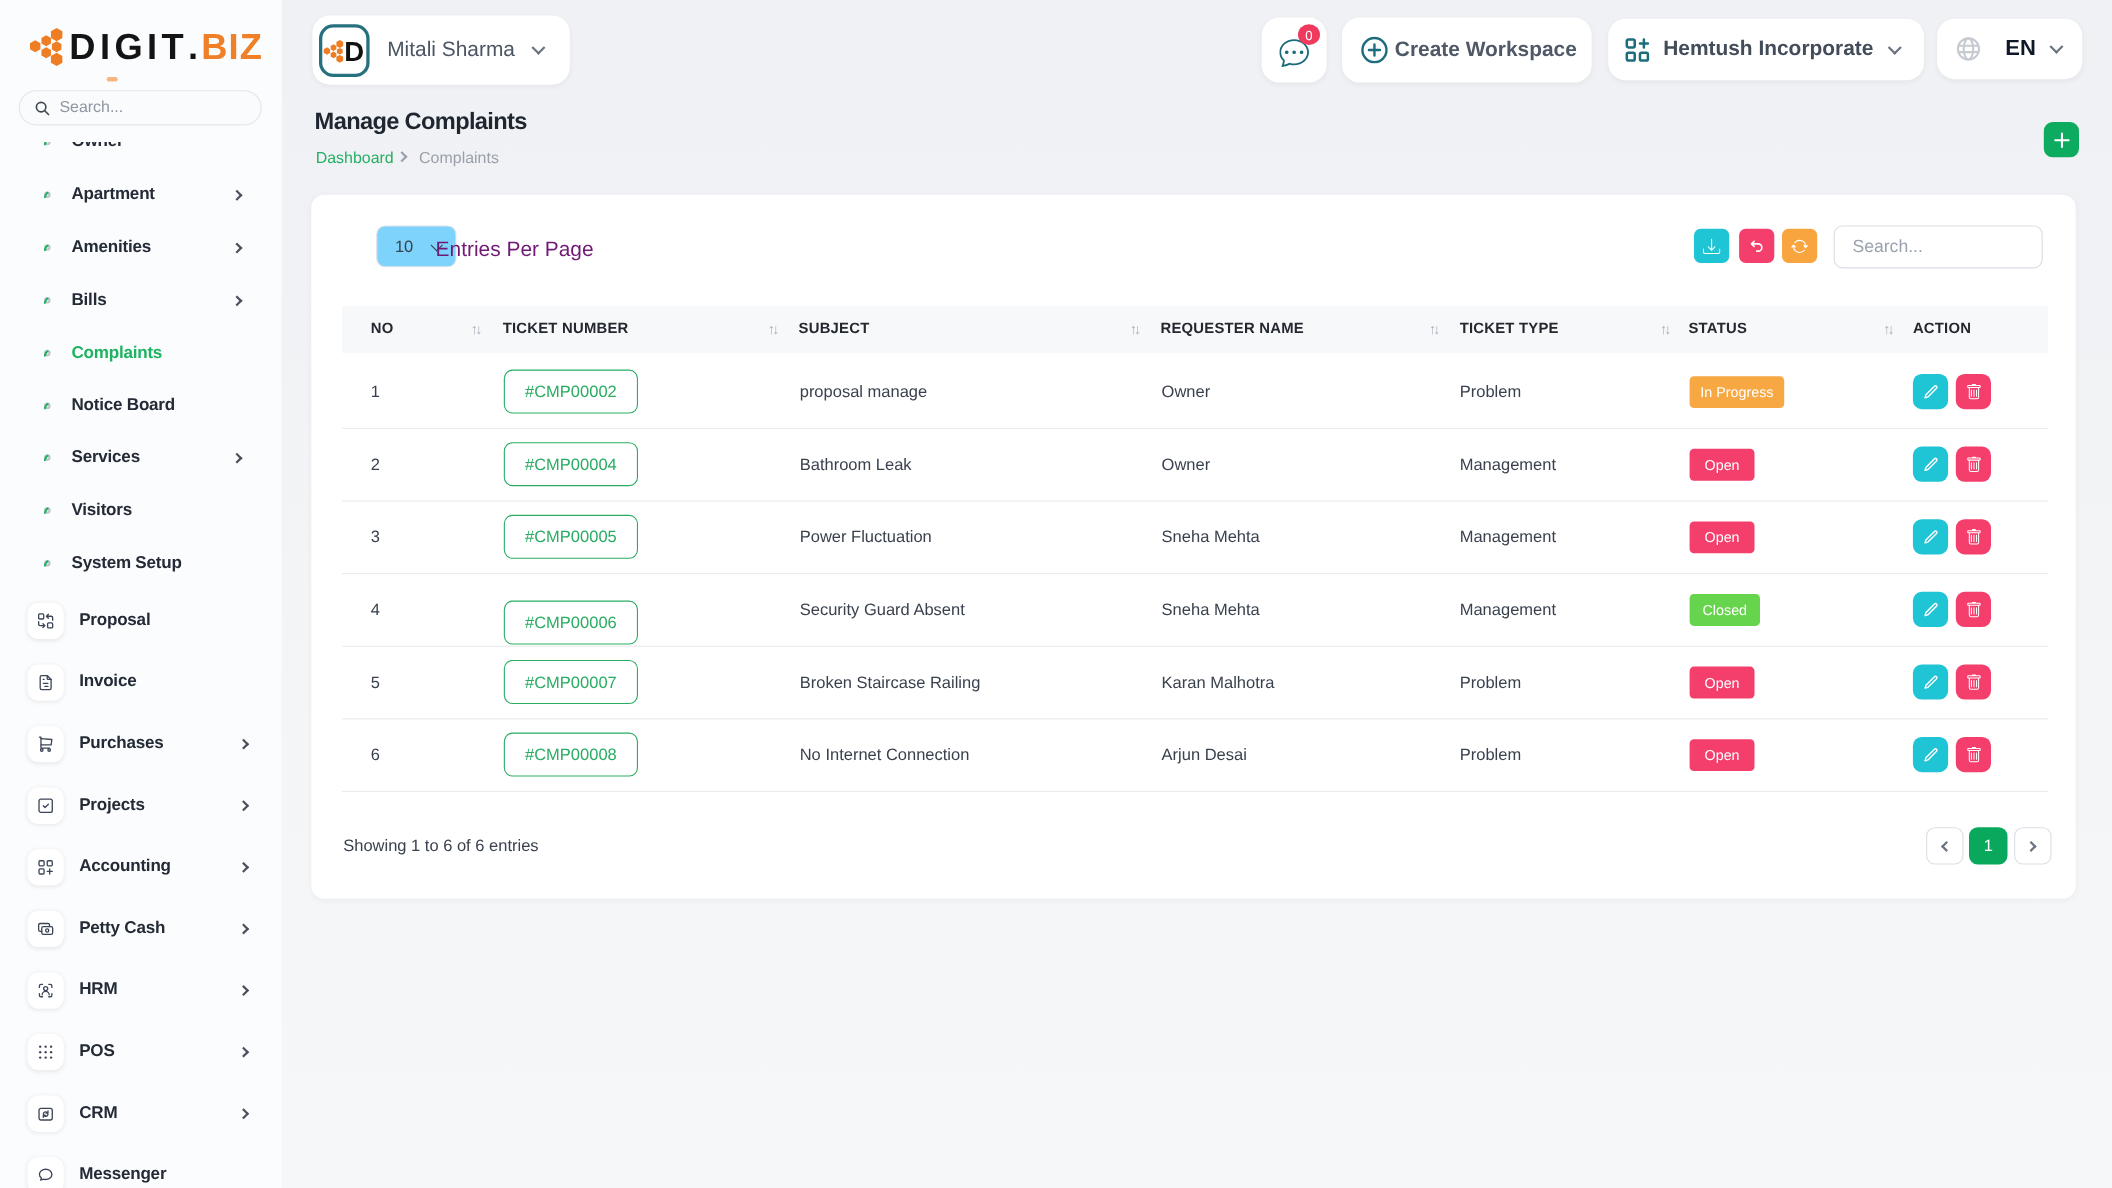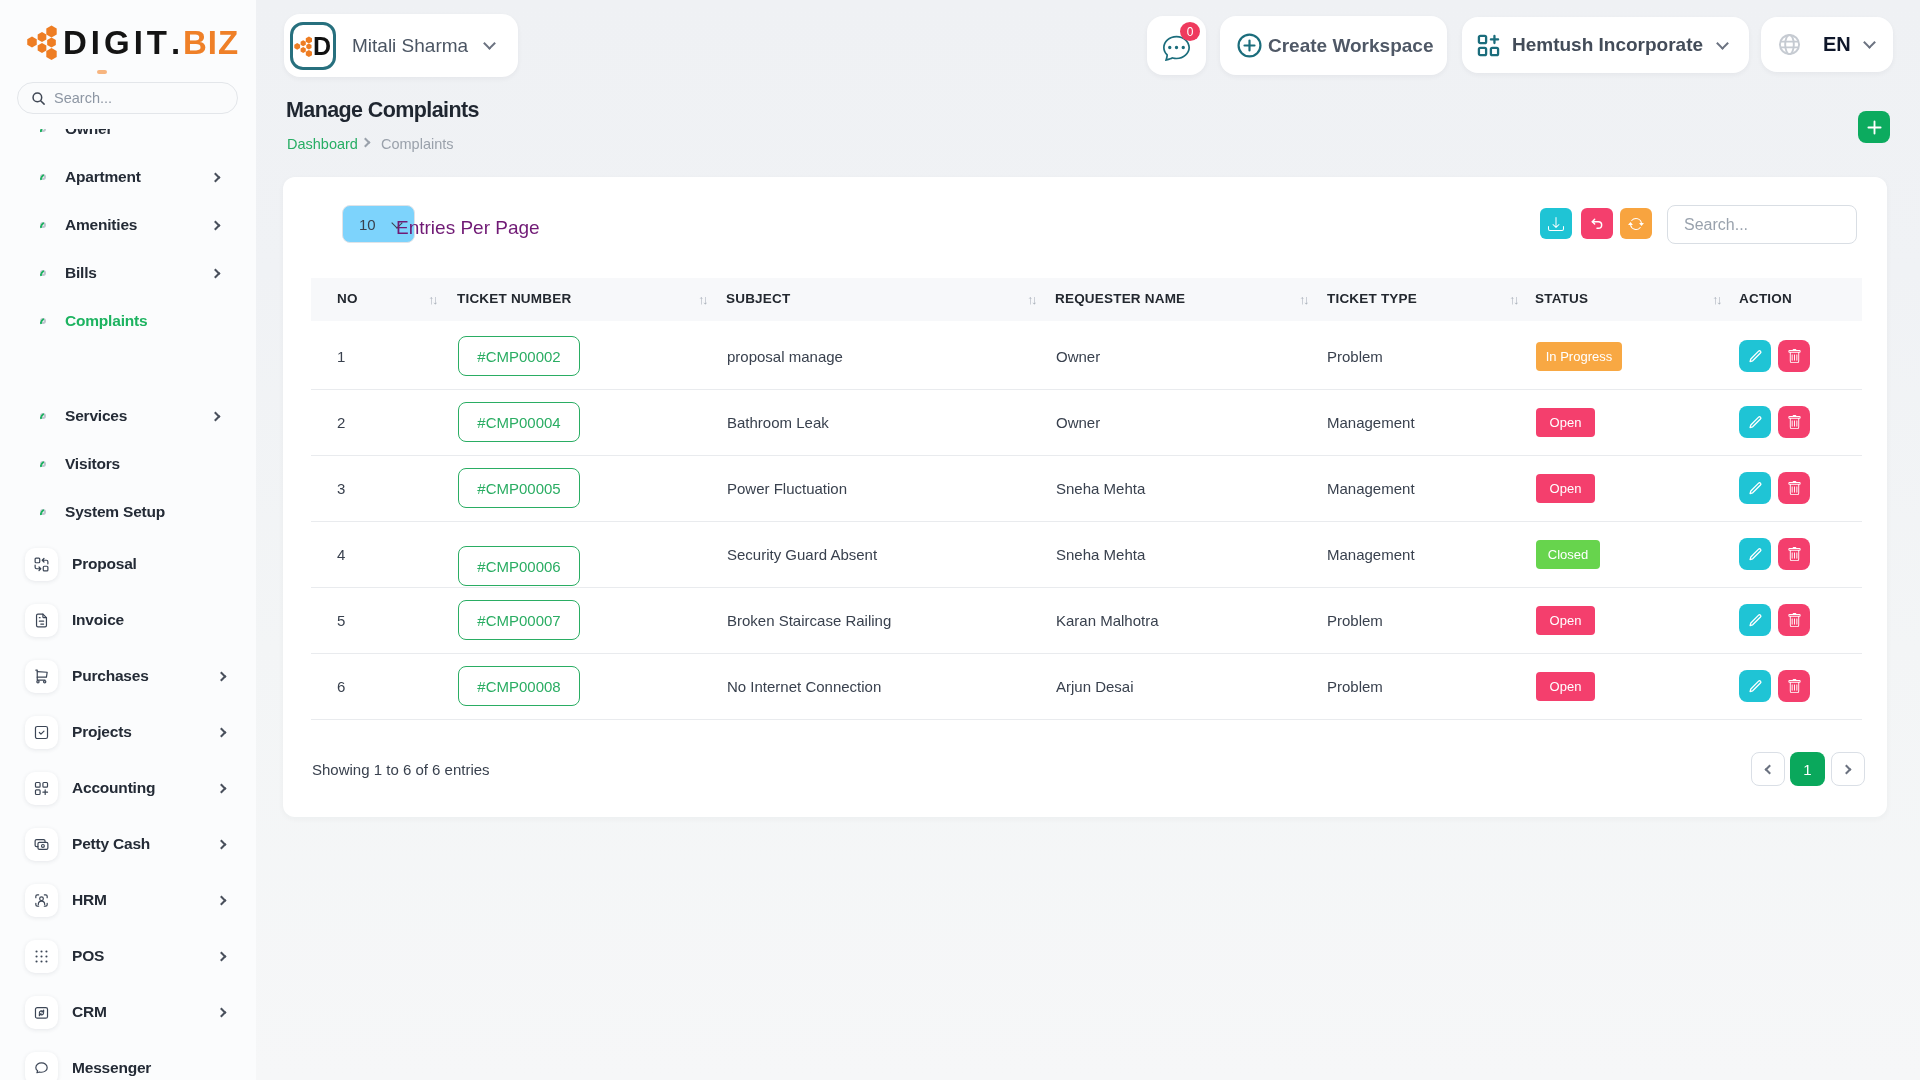--- a/index.html
+++ b/index.html
@@ -57,20 +57,24 @@
     </div>
   <div class="mi" style="top:120px;">
       <span class="dot"></span>
       <span class="ml">Bills</span>
       <span class="chev chev-r mc"></span>
     </div>
   <div class="mi" style="top:168px;">
       <span class="dot"></span>
       <span class="ml" style="color:#1db360;">Complaints</span>
     </div>
+  <div class="mi" style="top:216px;">
+      <span class="dot"></span>
+      <span class="ml">Notice Board</span>
+    </div>
   <div class="mi" style="top:263px;">
       <span class="dot"></span>
       <span class="ml">Services</span>
       <span class="chev chev-r mc"></span>
     </div>
   <div class="mi" style="top:311px;">
       <span class="dot"></span>
       <span class="ml">Visitors</span>
     </div>
   <div class="mi" style="top:359px;">

